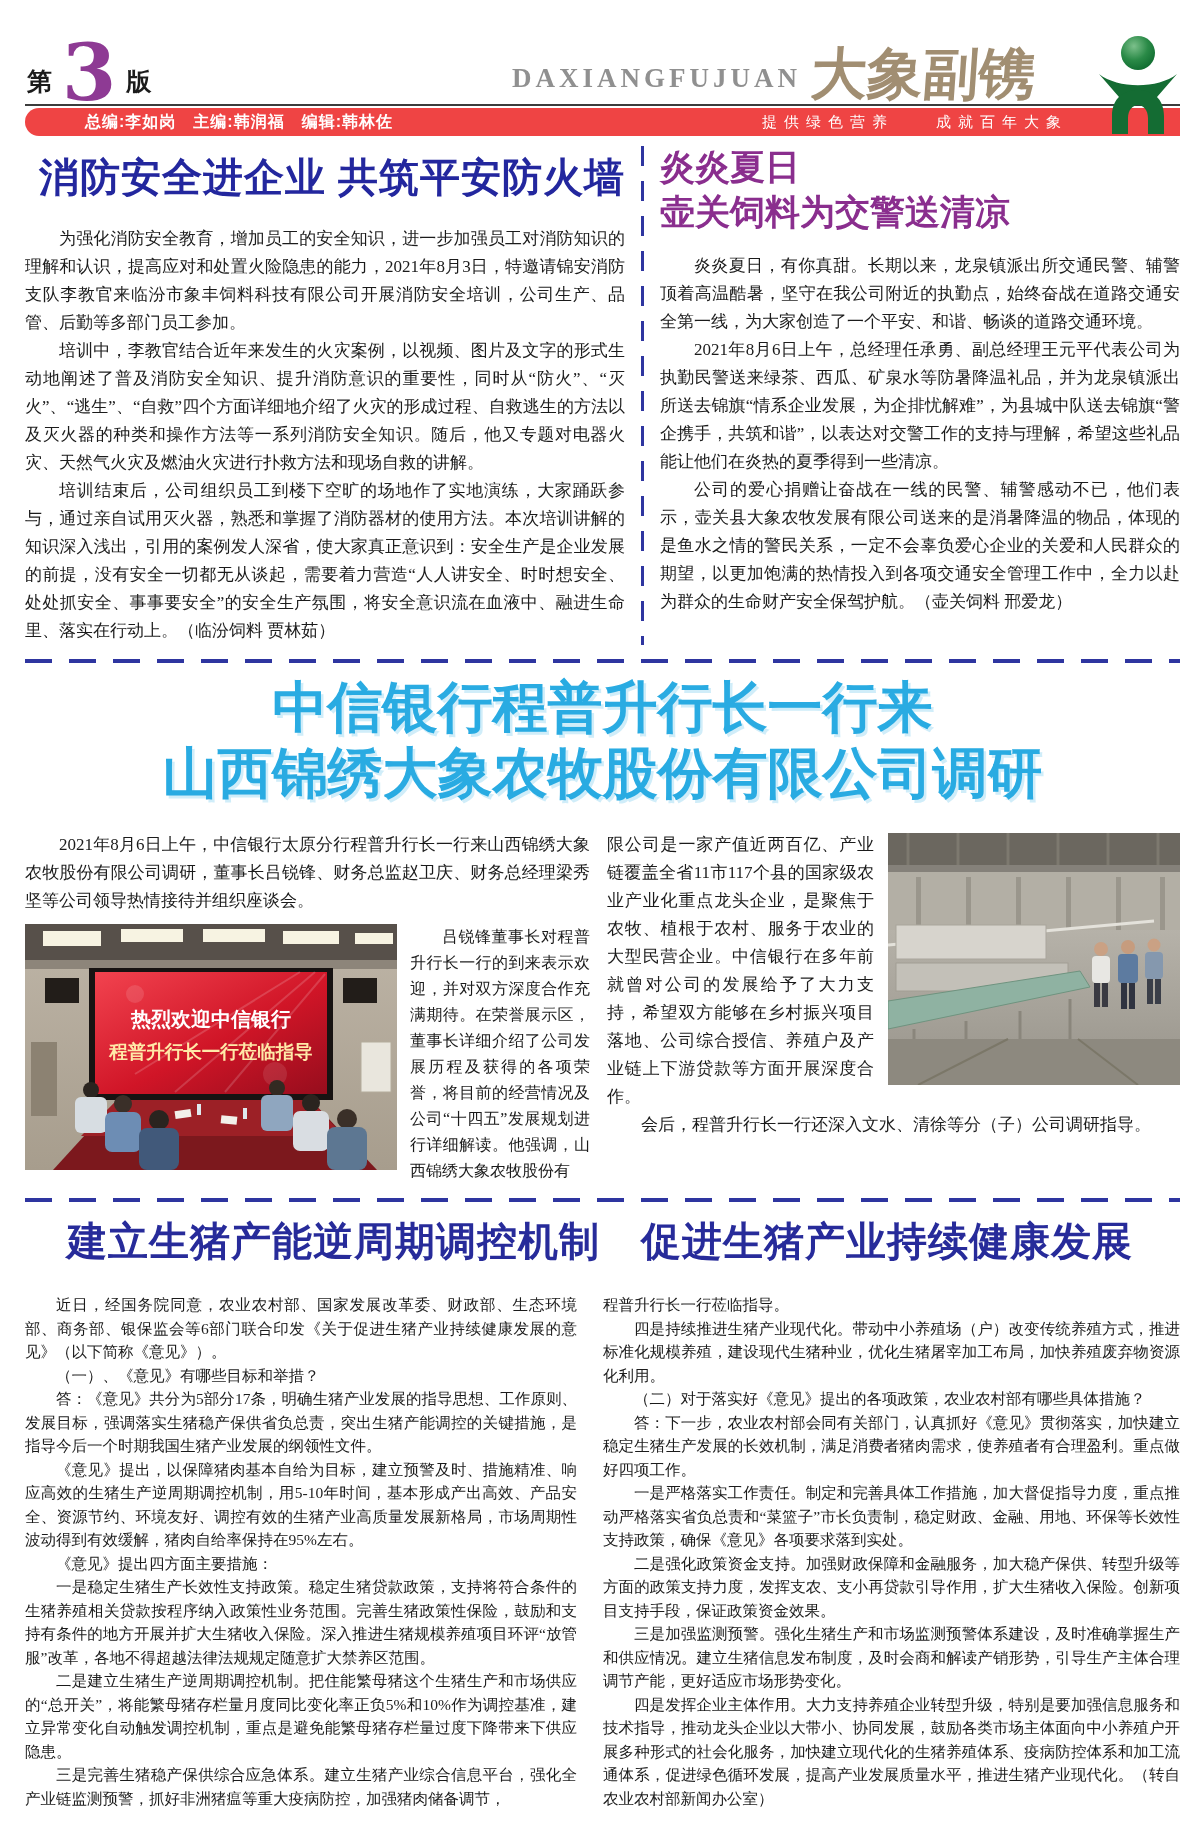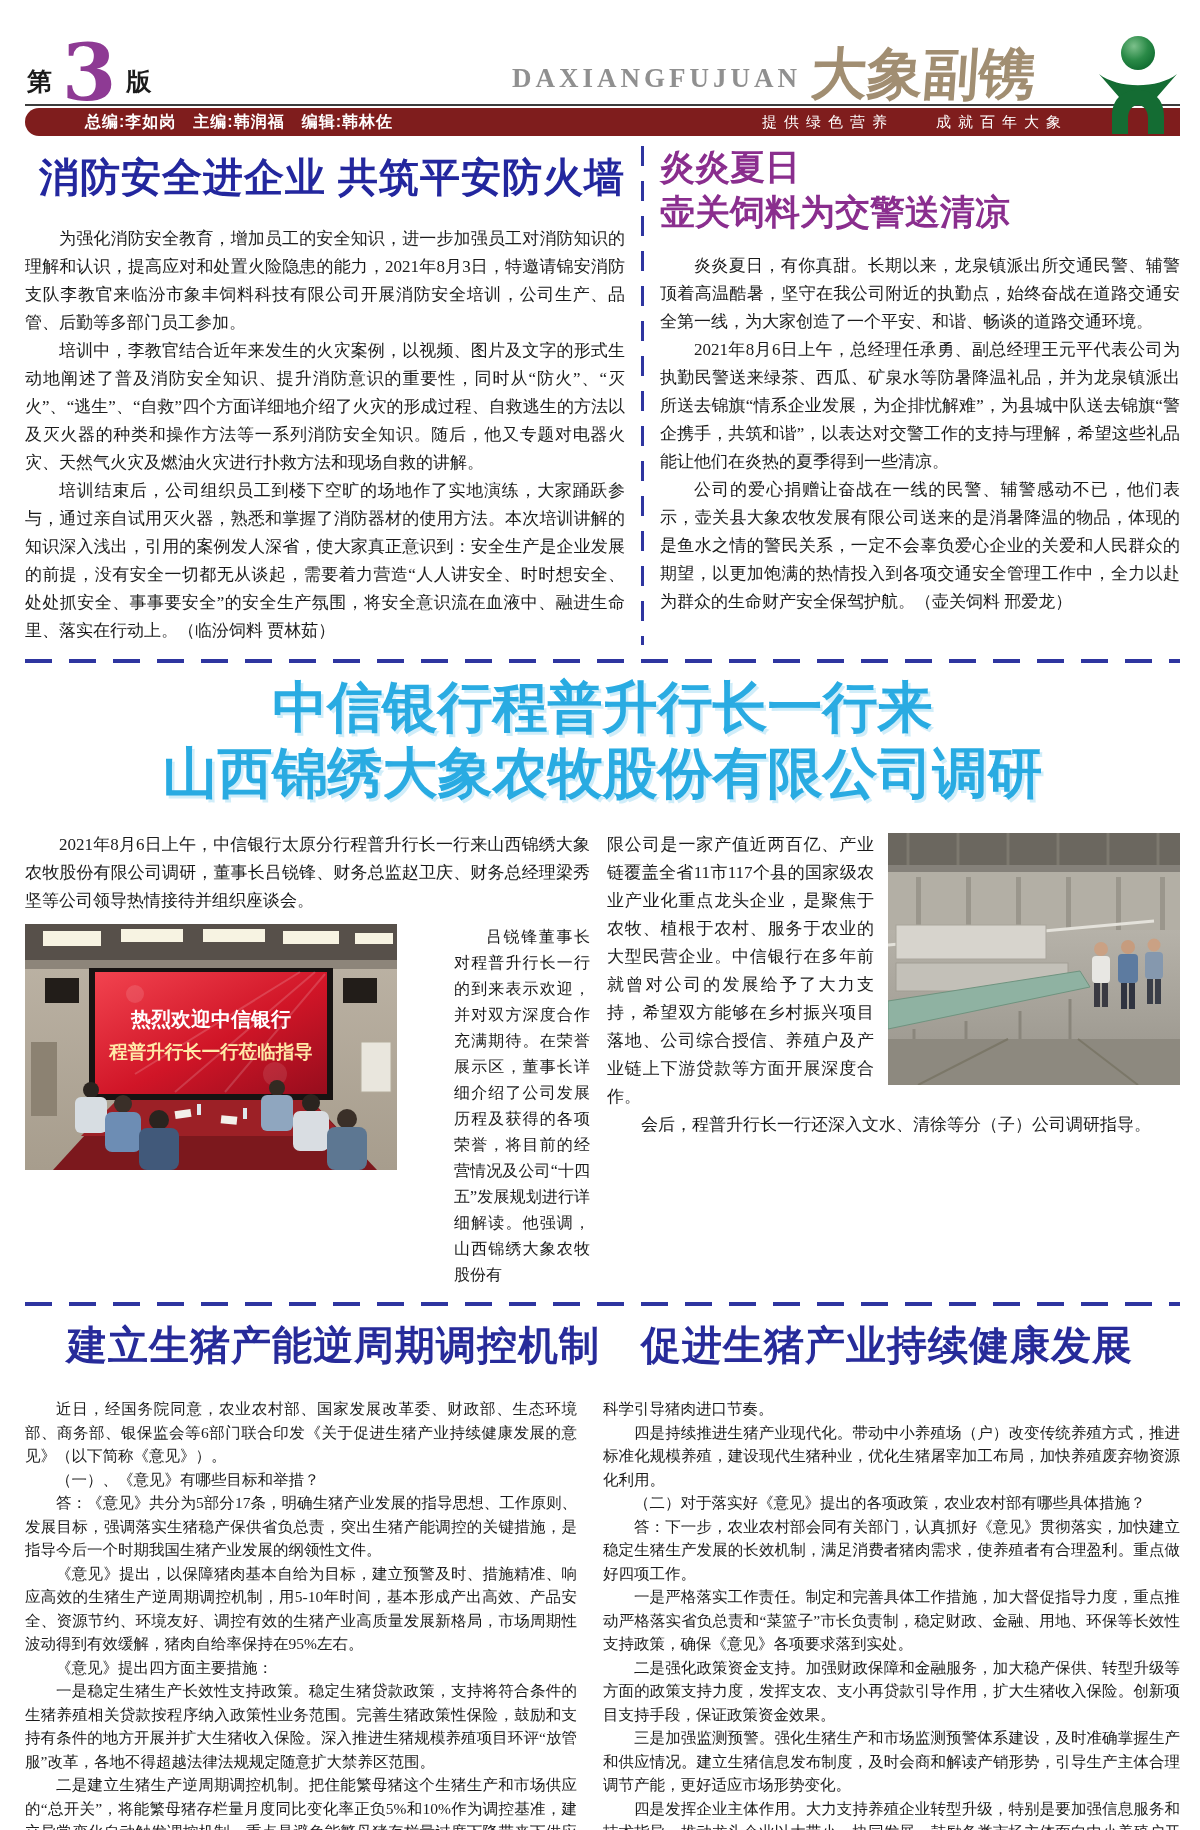--- a/index.html
+++ b/index.html
@@ -13,21 +13,21 @@
   .page-no .cap{font-size:25px;font-weight:bold;padding-bottom:6px;}
   .page-no .num{font-size:78px;line-height:0.8;font-weight:bold;color:#8e3a94;margin:0 10px;
                 font-family:"DejaVu Serif","Liberation Serif",serif;}
   .mast{position:absolute;right:145px;bottom:2px;display:flex;align-items:flex-end;}
   .pinyin{font-size:27px;font-weight:bold;letter-spacing:4px;color:#909090;padding-bottom:8px;}
   .brand{font-size:56px;line-height:1;font-weight:bold;color:#a18e72;margin-left:10px;
          transform:skewX(-4deg);}
   .logo{position:absolute;right:-6px;bottom:-30px;width:96px;height:100px;}
 
   
-  .eco-bar{height:28px;margin:2px 20px 0 25px;background:#7f1d1d;border-radius:14px 0 0 14px;
+  .eco-bar{height:28px;margin:2px 20px 0 25px;background:#ef4444;border-radius:14px 0 0 14px;
            display:flex;align-items:center;justify-content:space-between;color:#fff;
            padding:0 112px 0 60px;box-sizing:border-box;}
   .editors{font-size:16px;font-weight:bold;letter-spacing:1px;}
   .slogan{font-size:15px;letter-spacing:7px;}
   .slogan .gap{display:inline-block;width:42px;}
 
   
   .hr-dash{height:4px;margin:14px 20px 12px 25px;
            background:repeating-linear-gradient(90deg,#2e35a0 0 27px,transparent 27px 44px);}
   .v-dash{width:3px;background:repeating-linear-gradient(180deg,#2e35a0 0 20px,transparent 20px 35px);}
@@ -41,21 +41,21 @@
   .fire-title{font-size:40px;font-weight:bold;color:#23279e;text-align:right;margin:4px 0 20px;letter-spacing:1px;}
   .summer-title{font-size:35px;font-weight:bold;color:#8a2e8e;text-align:left;line-height:1.28;margin:0 0 16px;}
 
   
   .mid{margin:4px 20px 0 25px;}
   .mid-title{font-size:55px;font-weight:bold;color:#29abe2;text-align:center;line-height:1.2;margin:6px 0 24px;
              text-shadow:2.5px 2.5px 0 rgba(41,171,226,0.22);}
   .mid-grid{display:grid;grid-template-columns:565px 1fr;column-gap:17px;}
   .mid-left-row{display:flex;gap:13px;margin-top:9px;}
   .photo-meeting{flex:none;width:372px;height:246px;display:block;}
-  .mid-side{flex:1;margin-left:44px;}
+  .mid-side{flex:1;}
   .mid-side p{font-size:16px;line-height:26px;}
   .photo-factory{float:right;width:292px;height:252px;margin:2px 0 8px 14px;}
 
   
   .pig-title{font-size:40px;font-weight:bold;color:#272b9a;text-align:center;margin:12px 0 24px;letter-spacing:1px;}
   .bottom-grid{display:grid;grid-template-columns:552px 1fr;column-gap:26px;margin:0 20px 0 25px;}
 </style>
 </head>
 <body>
 
@@ -264,21 +264,21 @@
         <p>近日，经国务院同意，农业农村部、国家发展改革委、财政部、生态环境部、商务部、银保监会等6部门联合印发《关于促进生猪产业持续健康发展的意见》（以下简称《意见》）。</p>
         <p>（一）、《意见》有哪些目标和举措？</p>
         <p>答：《意见》共分为5部分17条，明确生猪产业发展的指导思想、工作原则、发展目标，强调落实生猪稳产保供省负总责，突出生猪产能调控的关键措施，是指导今后一个时期我国生猪产业发展的纲领性文件。</p>
         <p>《意见》提出，以保障猪肉基本自给为目标，建立预警及时、措施精准、响应高效的生猪生产逆周期调控机制，用5-10年时间，基本形成产出高效、产品安全、资源节约、环境友好、调控有效的生猪产业高质量发展新格局，市场周期性波动得到有效缓解，猪肉自给率保持在95%左右。</p>
         <p>《意见》提出四方面主要措施：</p>
         <p>一是稳定生猪生产长效性支持政策。稳定生猪贷款政策，支持将符合条件的生猪养殖相关贷款按程序纳入政策性业务范围。完善生猪政策性保险，鼓励和支持有条件的地方开展并扩大生猪收入保险。深入推进生猪规模养殖项目环评“放管服”改革，各地不得超越法律法规规定随意扩大禁养区范围。</p>
         <p>二是建立生猪生产逆周期调控机制。把住能繁母猪这个生猪生产和市场供应的“总开关”，将能繁母猪存栏量月度同比变化率正负5%和10%作为调控基准，建立异常变化自动触发调控机制，重点是避免能繁母猪存栏量过度下降带来下供应隐患。</p>
         <p>三是完善生猪稳产保供综合应急体系。建立生猪产业综合信息平台，强化全产业链监测预警，抓好非洲猪瘟等重大疫病防控，加强猪肉储备调节，</p>
       </div>
       <div>
-        <p class="cont">科学引导猪肉进口节奏。</p>
+        <p class="cont">程普升行长一行莅临指导。</p>
         <p>四是持续推进生猪产业现代化。带动中小养殖场（户）改变传统养殖方式，推进标准化规模养殖，建设现代生猪种业，优化生猪屠宰加工布局，加快养殖废弃物资源化利用。</p>
         <p>（二）对于落实好《意见》提出的各项政策，农业农村部有哪些具体措施？</p>
         <p>答：下一步，农业农村部会同有关部门，认真抓好《意见》贯彻落实，加快建立稳定生猪生产发展的长效机制，满足消费者猪肉需求，使养殖者有合理盈利。重点做好四项工作。</p>
         <p>一是严格落实工作责任。制定和完善具体工作措施，加大督促指导力度，重点推动严格落实省负总责和“菜篮子”市长负责制，稳定财政、金融、用地、环保等长效性支持政策，确保《意见》各项要求落到实处。</p>
         <p>二是强化政策资金支持。加强财政保障和金融服务，加大稳产保供、转型升级等方面的政策支持力度，发挥支农、支小再贷款引导作用，扩大生猪收入保险。创新项目支持手段，保证政策资金效果。</p>
         <p>三是加强监测预警。强化生猪生产和市场监测预警体系建设，及时准确掌握生产和供应情况。建立生猪信息发布制度，及时会商和解读产销形势，引导生产主体合理调节产能，更好适应市场形势变化。</p>
         <p>四是发挥企业主体作用。大力支持养殖企业转型升级，特别是要加强信息服务和技术指导，推动龙头企业以大带小、协同发展，鼓励各类市场主体面向中小养殖户开展多种形式的社会化服务，加快建立现代化的生猪养殖体系、疫病防控体系和加工流通体系，促进绿色循环发展，提高产业发展质量水平，推进生猪产业现代化。（转自农业农村部新闻办公室）</p>
       </div>
     </div>
   </div>

